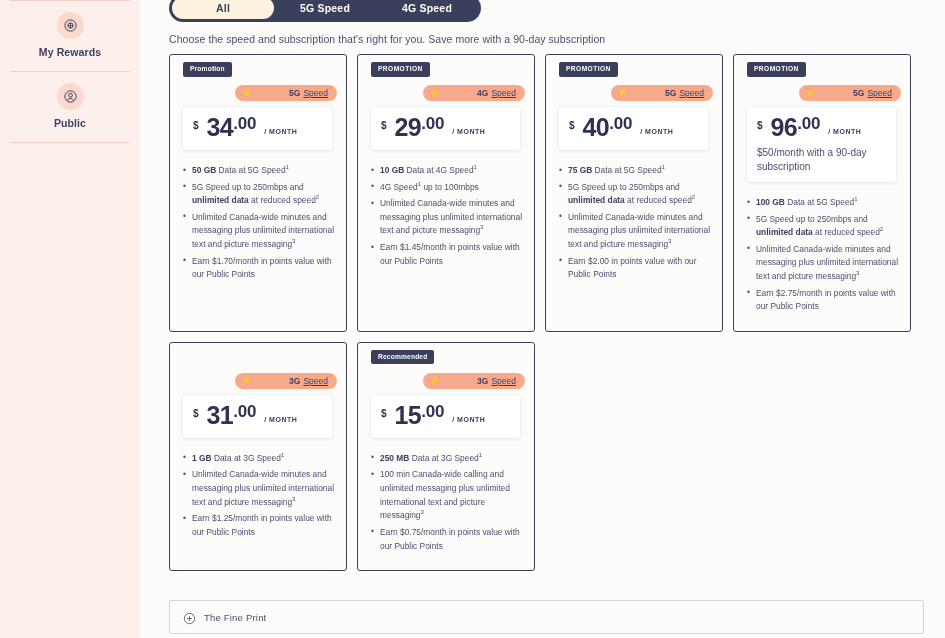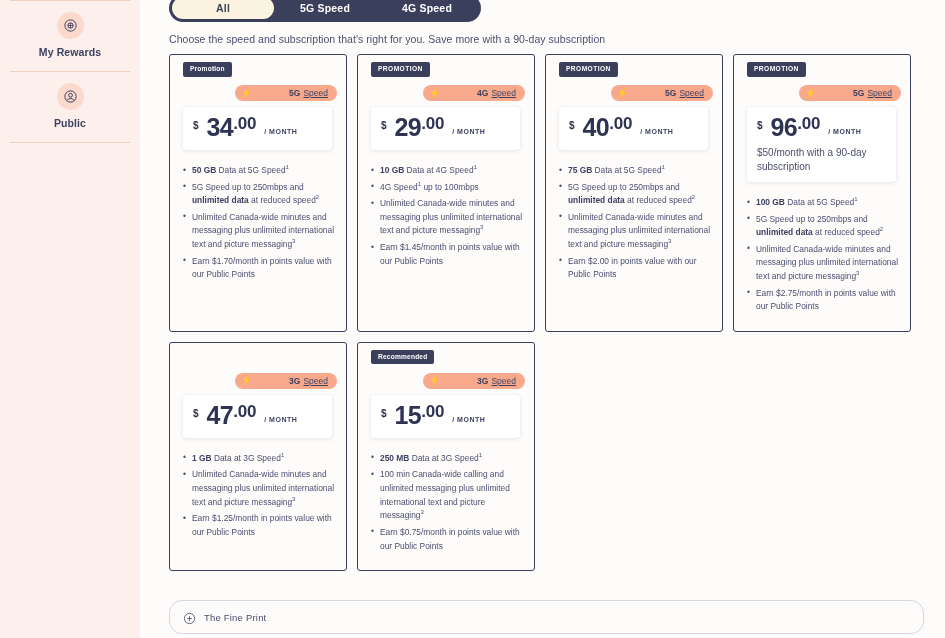--- a/index.html
+++ b/index.html
@@ -236,21 +236,21 @@
   .feat-list b { font-weight: 700; color: #3d4161; }
   .feat-list sup { font-size: 6px; vertical-align: super; line-height: 0; }
 
   
   .fineprint {
     position: absolute;
     left: 29px; top: 600px;
     width: 755px;
     height: 34px;
     border: 1px solid #d5d6e0;
-    border-radius: 13px;
+    border-radius: 2px;
     background: #fdfcfb;
     display: flex;
     align-items: center;
     padding-left: 13px;
     cursor: pointer;
   }
   .fp-icon { width: 13px; height: 13px; margin-right: 8px; }
   .fp-label { font-size: 9.5px; color: #4a4f6e; letter-spacing: .2px; }
 </style>
 </head>
@@ -399,21 +399,21 @@
         <div class="speed-pill-row">
           <span class="speed-pill">
             <span class="bolt">⚡</span>
             <span class="sp-strong">3G</span>
             <span class="sp-word">Speed</span>
           </span>
         </div>
         <div class="price-box">
           <div class="price-line">
             <span class="cur">$</span>
-            <span class="amt">47</span>
+            <span class="amt">31</span>
             <span class="cents">.00</span>
             <span class="per">/ MONTH</span>
           </div>
         </div>
         <ul class="feat-list">
           <li><b>1 GB</b> Data at 3G Speed<sup>1</sup></li>
           <li>Unlimited Canada-wide minutes and messaging plus unlimited international text and picture messaging<sup>3</sup></li>
           <li>Earn $1.25/month in points value with our Public Points</li>
         </ul>
       </div>

